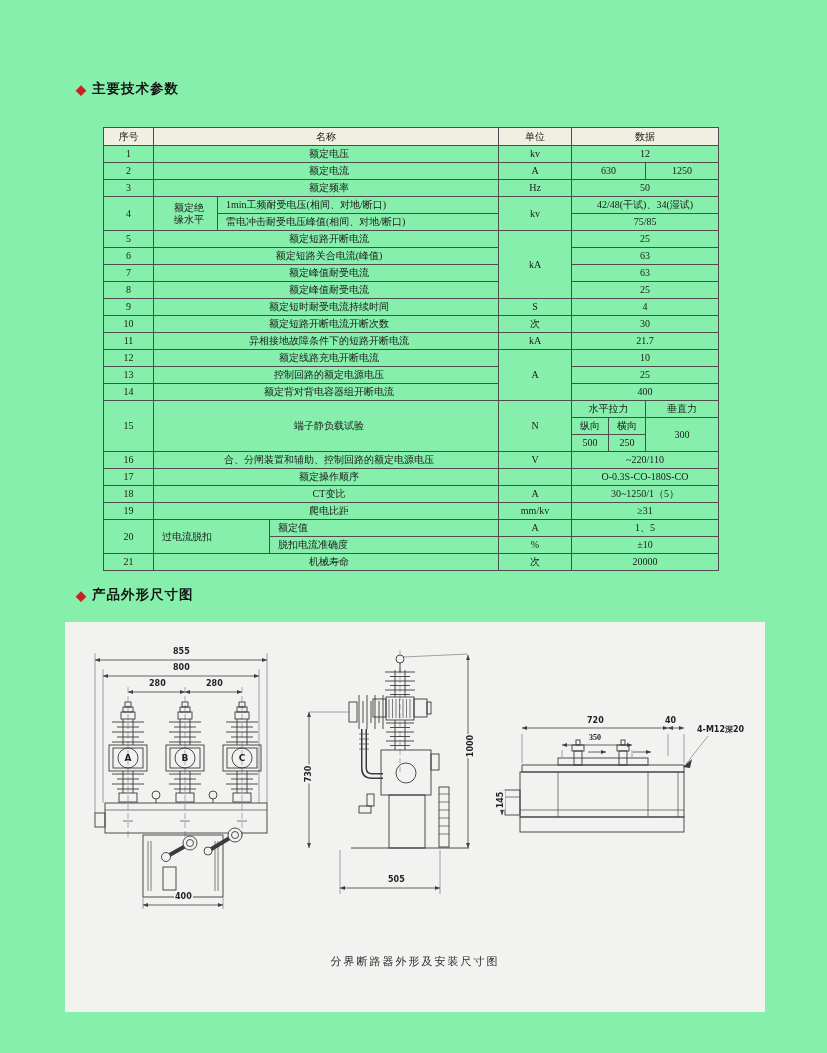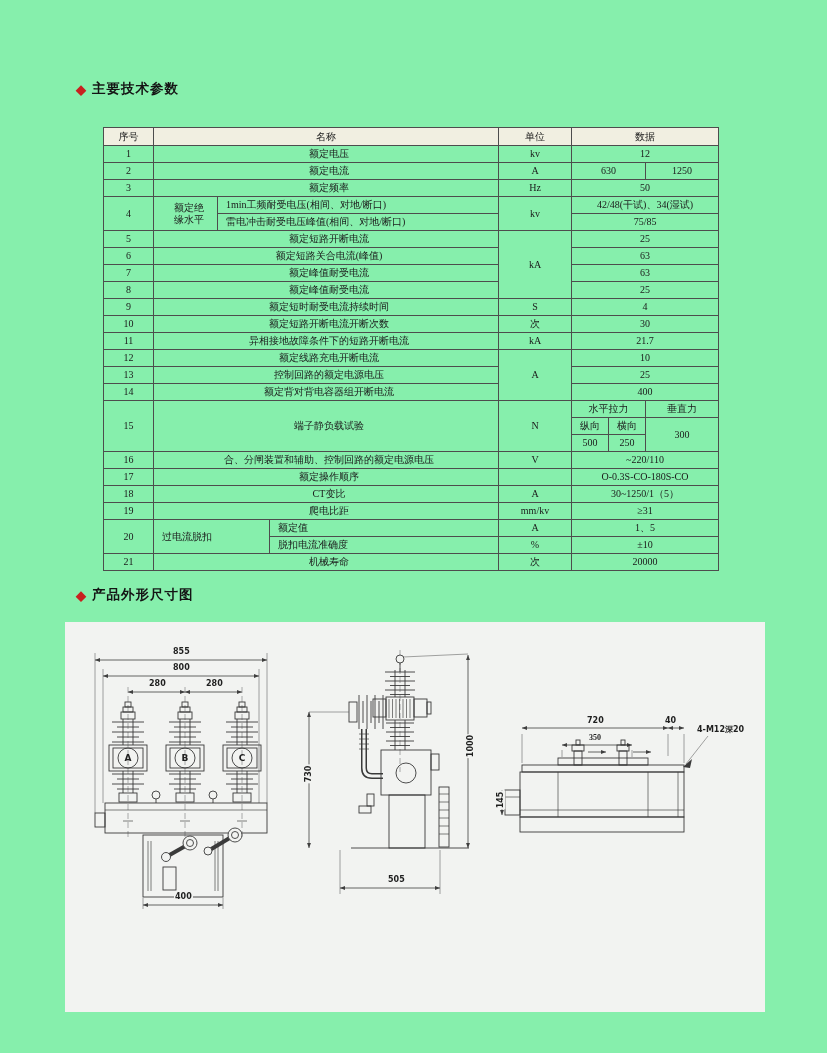--- a/index.html
+++ b/index.html
@@ -432,15 +432,16 @@
 
         <line class="dim" x1="2" y1="90" x2="2" y2="115"></line>
       </svg>
       <span class="dim-label" style="left:86px; top:17px;">720</span>
       <span class="dim-label" style="left:164px; top:17px;">40</span>
       <span class="dim-label" style="left:88px; top:34px;font-family:Liberation Serif, serif;">350</span>
       <span class="dim-label vlab" style="left:-8px; top:96px;">145</span>
       <span class="dim-label" style="left:196px; top:26px;">4-M12深20</span>
     </div>
 
+    <div class="caption">分界断路器外形及安装尺寸图</div>
   </div>
 
 </div>
 
 </body></html>

